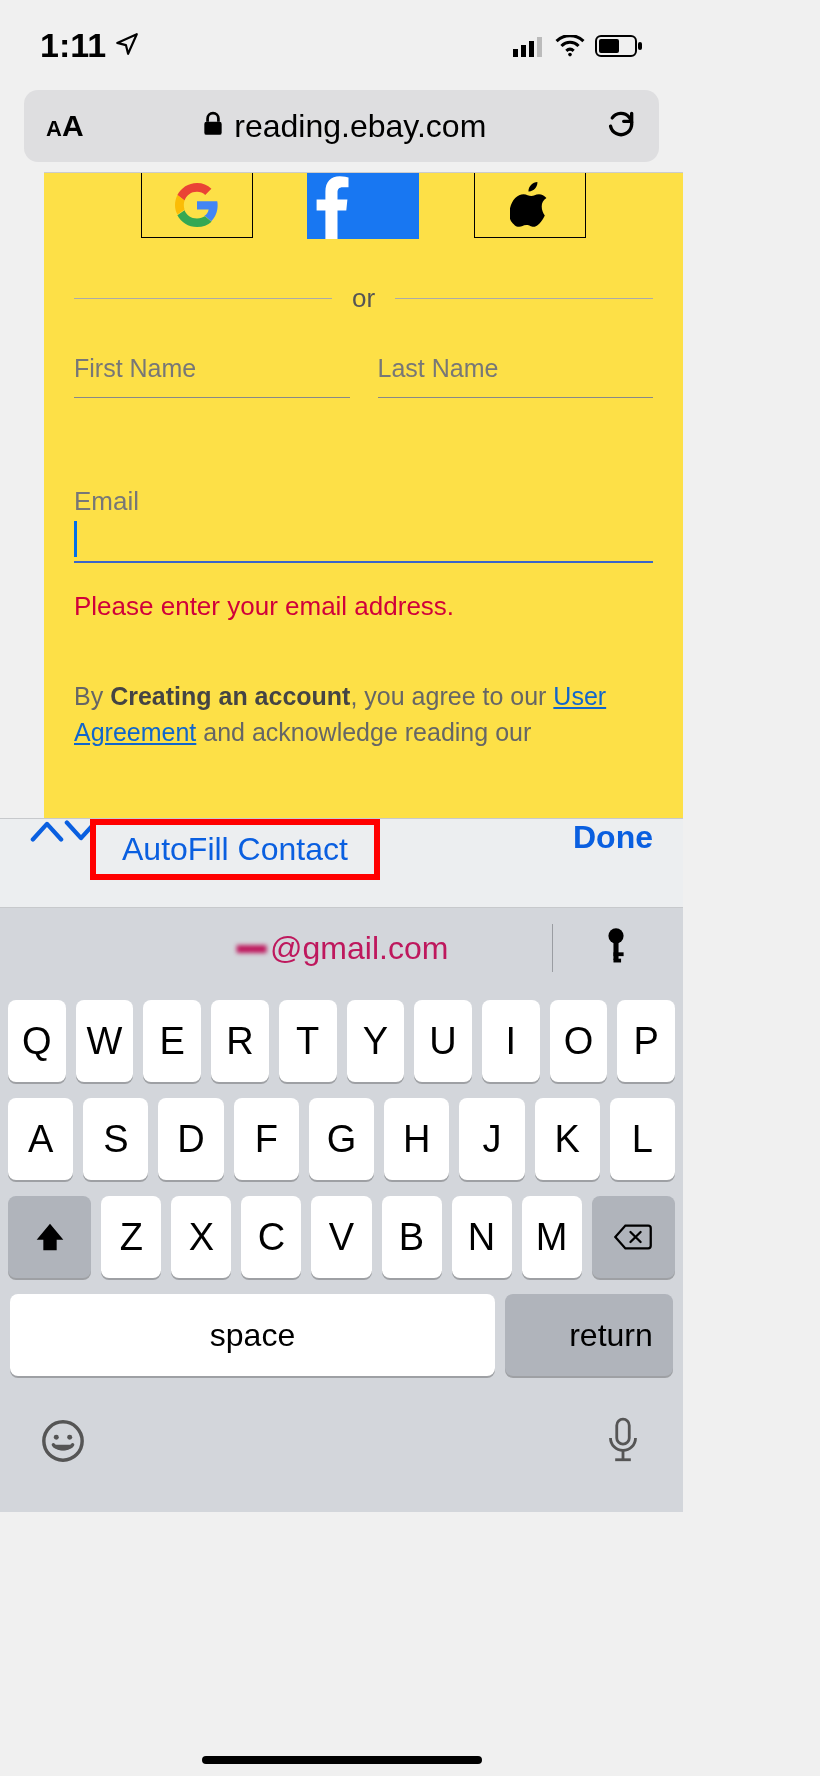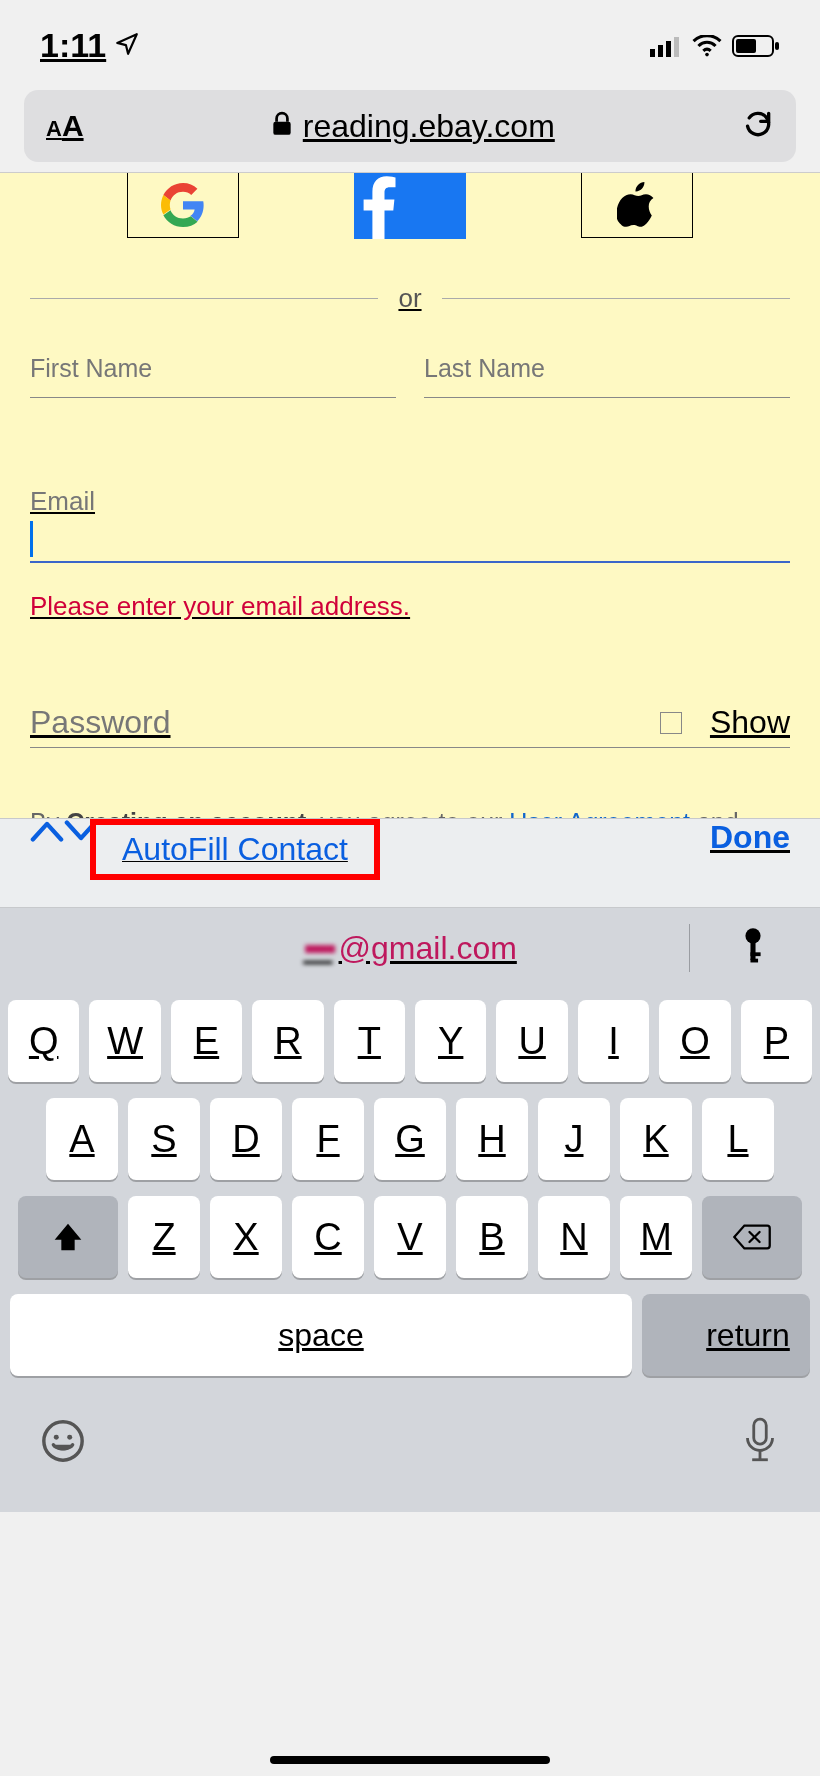--- a/index.html
+++ b/index.html
@@ -5,21 +5,21 @@
   * { box-sizing: border-box; margin: 0; padding: 0; }
   html, body { width: 820px; height: 1776px; font-family: -apple-system, Helvetica, Arial, sans-serif; background: #f0f0f0; overflow: hidden; }
   .status-bar { height: 90px; display: flex; align-items: center; justify-content: space-between; padding: 0 40px; font-weight: 600; font-size: 34px; }
   .status-left { display: flex; align-items: center; gap: 8px; }
   .status-right { display: flex; align-items: center; gap: 10px; }
   .address-bar { margin: 0 24px 10px 24px; height: 72px; background: #dedee0; border-radius: 14px; display: flex; align-items: center; padding: 0 22px; }
   .address-bar .aa { font-weight: 700; display:flex; align-items:baseline;}
   .address-bar .aa .small-a{font-size:22px;}
   .address-bar .aa .big-a{font-size:30px;}
   .address-center { flex: 1; display: flex; align-items: center; justify-content: center; gap: 10px; font-size: 32px; color: #000; }
-  .page { background: #fef9c3; border-top: 1px solid #ccc; padding: 0 30px; height: 646px; overflow:hidden;}
+  .page { background: #fde047; border-top: 1px solid #ccc; padding: 0 30px; height: 646px; overflow:hidden;margin-left:44px;}
   .social-row { display: flex; justify-content: space-around; align-items: center; padding: 0 40px; }
   .social-box { width: 112px; height: 66px; border: 1.5px solid #000; display:flex; align-items:center; justify-content:center; border-top:none; margin-top:-2px; overflow:hidden;}
   .fb-box { background:#1877f2; border:none; width:112px; height:66px;}
   .or-row { display: flex; align-items: center; gap: 20px; margin: 44px 0 44px 0; }
   .or-row hr { flex:1; border:none; border-top:1px solid #aaa; }
   .or-row span { color:#555; font-size:26px; }
   .name-row { display:flex; gap:28px; }
   .field { flex:1; position:relative; }
   .field-label { position:absolute; top:-4px; left:0; color:#777; font-size:25px; }
   .field-line { border-bottom:1.5px solid #888; height:44px; margin-top:-4px;}
@@ -48,21 +48,21 @@
   .kb-row { display:flex; justify-content:center; gap:10px; margin-bottom:16px; }
   .key { background:#fff; border-radius:8px; box-shadow:0 2px 0 rgba(0,0,0,0.25); width:72px; height:82px; display:flex; align-items:center; justify-content:center; font-size:38px; font-weight:400; color:#000;}
   .key-wide { width:100px; }
   .key-grey { background:#b0b4bb; }
   .kb-bottom-row { display:flex; gap:10px; margin-top:0; padding:0 2px;}
   .key-123 { background:#b0b4bb; border-radius:8px; box-shadow:0 2px 0 rgba(0,0,0,0.25); flex:0 0 168px; height:82px; display:flex; align-items:center; justify-content:center; font-size:32px;}
   .key-space { background:#fff; border-radius:8px; box-shadow:0 2px 0 rgba(0,0,0,0.25); flex:1; height:82px; display:flex; align-items:center; justify-content:center; font-size:32px;}
   .key-return { background:#b0b4bb; border-radius:8px; box-shadow:0 2px 0 rgba(0,0,0,0.25); flex:0 0 168px; height:82px; display:flex; align-items:center; justify-content:center; font-size:32px;padding-left:44px;}
   .kb-footer { background:#d3d6db; height:118px; display:flex; align-items:center; justify-content:space-between; padding:0 40px 20px 40px;}
   .home-indicator { position:absolute; bottom:12px; left:50%; transform:translateX(-50%); width:280px; height:8px; background:#000; border-radius:4px;}
-  .root{position:relative; width:820px; height:1776px;text-decoration:underline;}
+  .root{position:relative; width:683px; height:1776px;}
   .obscured { filter: blur(2px); letter-spacing:-4px; font-weight:900;}
 </style>
 </head>
 <body>
 <div class="root">
 
 <div class="status-bar">
   <div class="status-left">
     <span>1:11</span>
     <span>
@@ -158,25 +158,20 @@
       <div class="field-line"></div>
     </div>
   </div>
 
   <div class="email-group">
     <div class="email-label">Email</div>
     <div class="email-input"><span class="email-caret"></span></div>
     <div class="email-error">Please enter your email address.</div>
   </div>
 
-  <div class="password-group">
-    <div class="password-label">Password</div>
-    <div class="show-chk"></div>
-    <div class="show-text">Show</div>
-  </div>
 
   <div class="terms">
     <span>By </span><b>Creating an account</b><span>, you agree to our </span><a href="#">User Agreement</a><span> and acknowledge reading our </span>
   </div>
 </div>
 
 <div class="kb-toolbar">
   <span class="chev">
     <svg width="34" height="24" viewBox="0 0 24 16">
           <path d="M2 14 L12 3 L22 14" fill="none" stroke="#0a5fe0" stroke-width="3" stroke-linecap="round" stroke-linejoin="round"></path>

